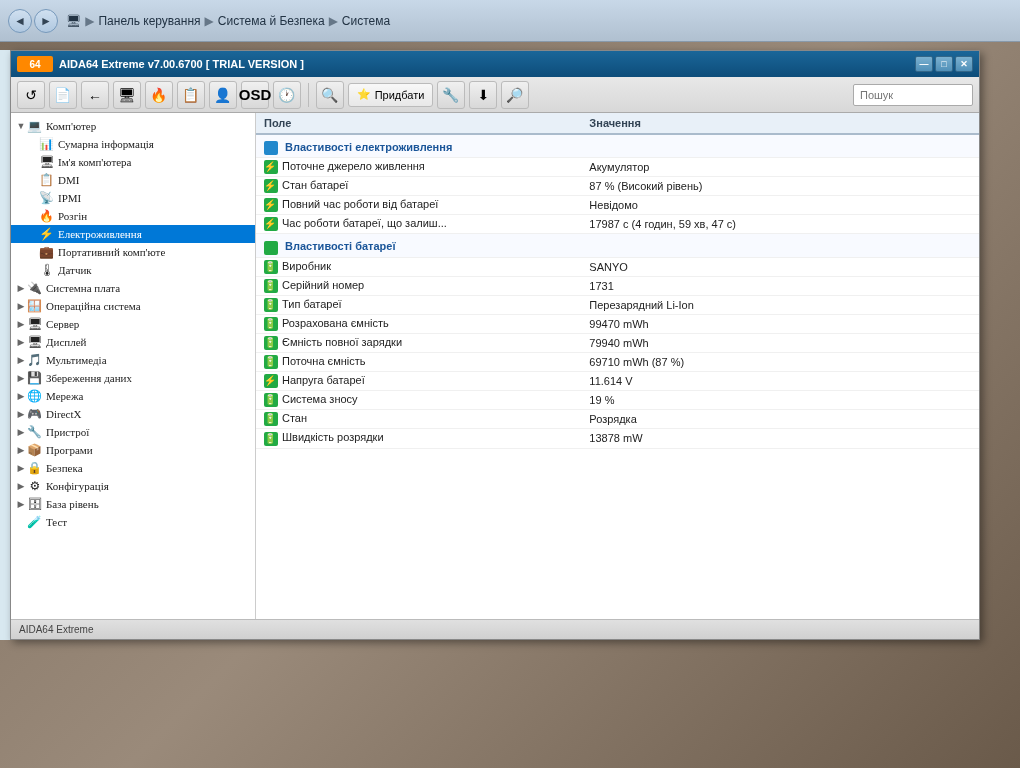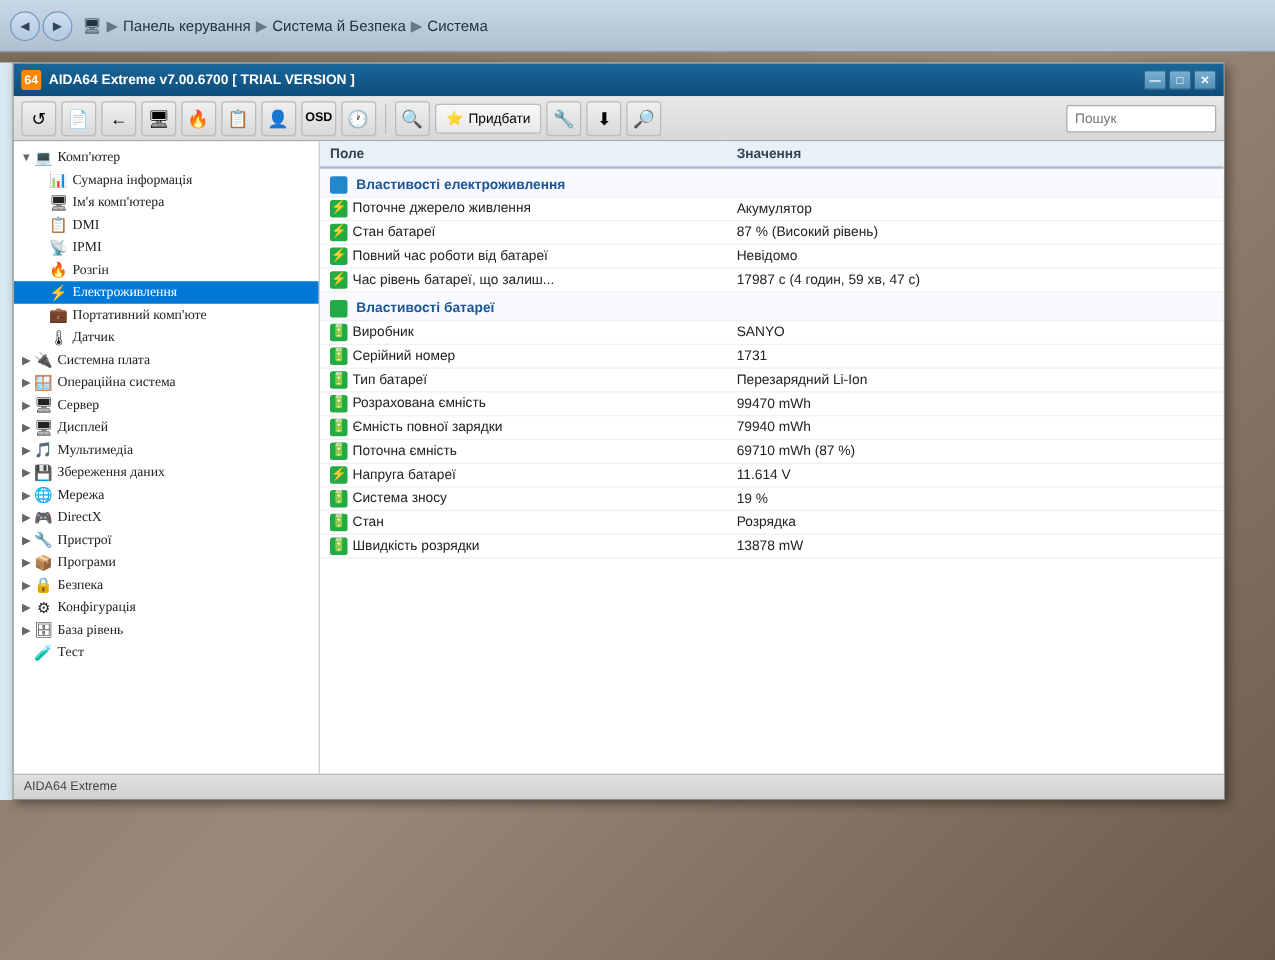--- a/index.html
+++ b/index.html
@@ -79,21 +79,21 @@
       background: linear-gradient(to bottom, #1a6699 0%, #0d4d7a 100%);
       display: flex;
       align-items: center;
       padding: 0 6px;
       color: white;
       font-size: 11px;
       font-weight: bold;
       flex-shrink: 0;
     }
     .title-bar-icon {
-      width: 16px; height: 16px;
+      width: 36px; height: 16px;
       background: #ff8800;
       border-radius: 2px;
       margin-right: 6px;
       font-size: 10px;
       display: flex; align-items: center; justify-content: center;
       color: white;
       font-weight: bold;
     }
     .title-bar-text { flex: 1; }
     .window-controls {
@@ -330,21 +330,21 @@
   </div>
 
   <div class="toolbar">
     <div class="tb-btn" title="Refresh">↺</div>
     <div class="tb-btn" title="Report">📄</div>
     <div class="tb-btn">←</div>
     <div class="tb-btn">🖥</div>
     <div class="tb-btn">🔥</div>
     <div class="tb-btn">📋</div>
     <div class="tb-btn">👤</div>
-    <div class="tb-btn" style="font-size:10px;font-weight:bold;">OSD</div>
+    <div class="tb-btn" style="font-size:15px;font-weight:bold;">OSD</div>
     <div class="tb-btn">🕐</div>
     <div class="tb-separator"></div>
     <div class="tb-btn">🔍</div>
     <div class="tb-text-btn">
       <span>⭐</span>
       <span>Придбати</span>
     </div>
     <div class="tb-btn">🔧</div>
     <div class="tb-btn">⬇</div>
     <div class="tb-btn">🔎</div>
@@ -517,21 +517,21 @@
           </tr>
           <tr class="table-row">
             <td><span class="prop-icon">⚡</span><span>Стан батареї</span></td>
             <td>87 % (Високий рівень)</td>
           </tr>
           <tr class="table-row">
             <td><span class="prop-icon">⚡</span><span>Повний час роботи від батареї</span></td>
             <td>Невідомо</td>
           </tr>
           <tr class="table-row">
-            <td><span class="prop-icon">⚡</span><span>Час рівень батареї, що залиш...</span></td>
+            <td><span class="prop-icon">⚡</span><span>Час роботи батареї, що залиш...</span></td>
             <td>17987 с (4 годин, 59 хв, 47 с)</td>
           </tr>
 
           <tr class="row-section">
             <td colspan="2">
               <span class="section-icon" style="background:#22aa44;"></span>
               <span>Властивості батареї</span>
             </td>
           </tr>
           <tr class="table-row">

